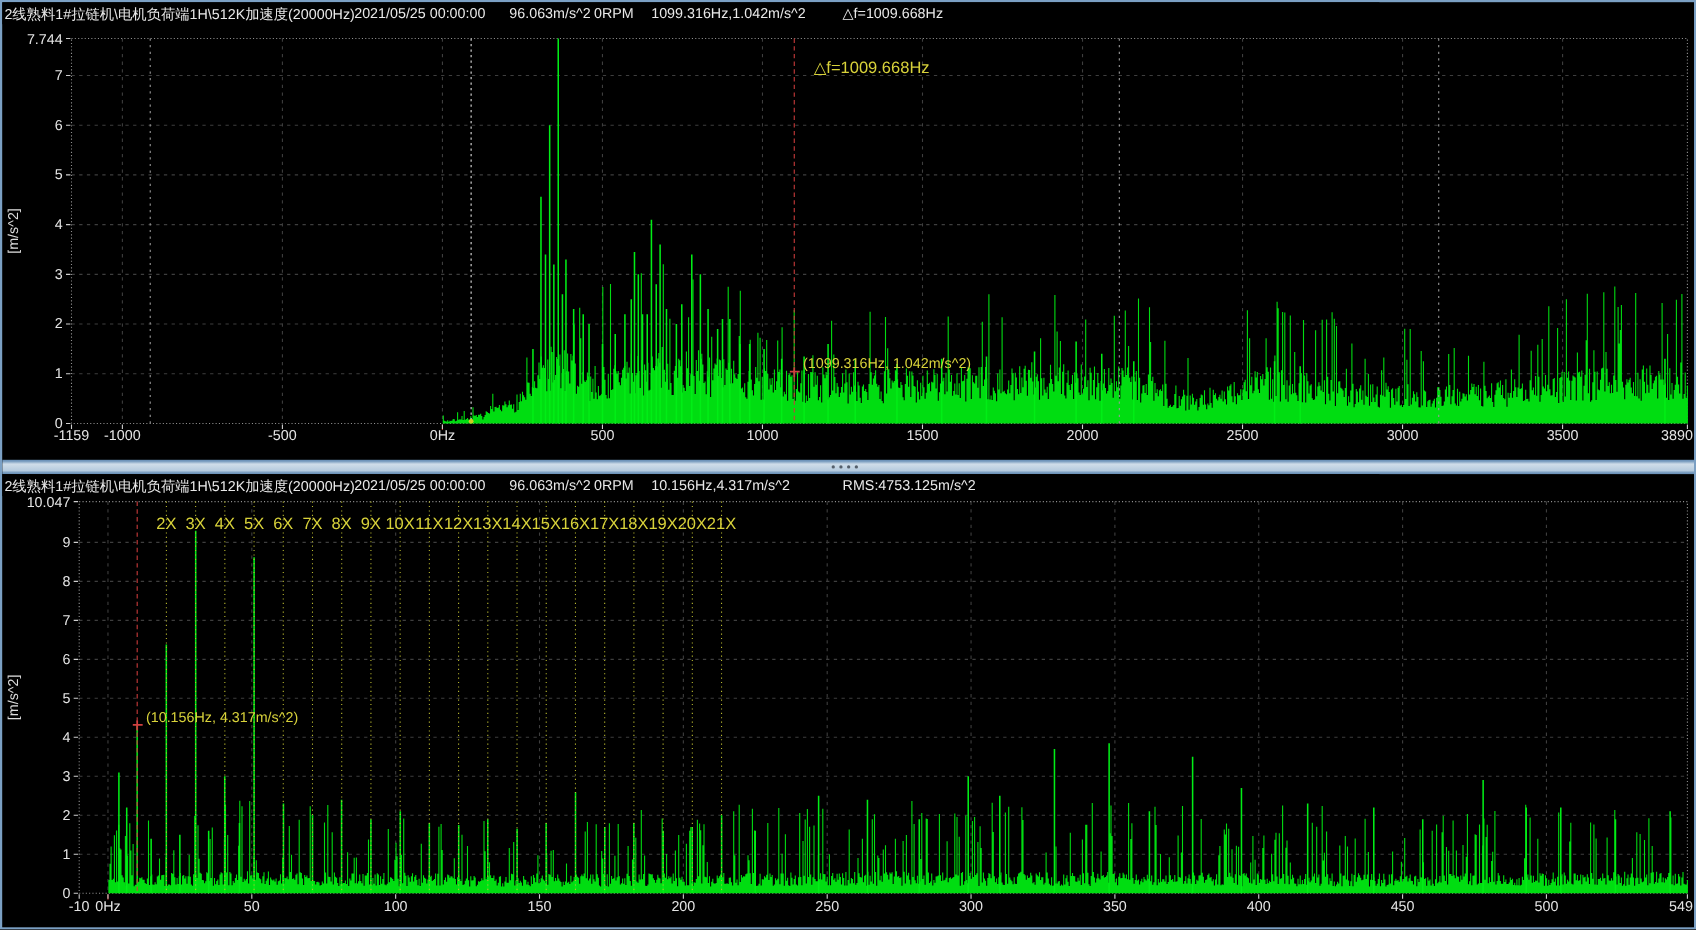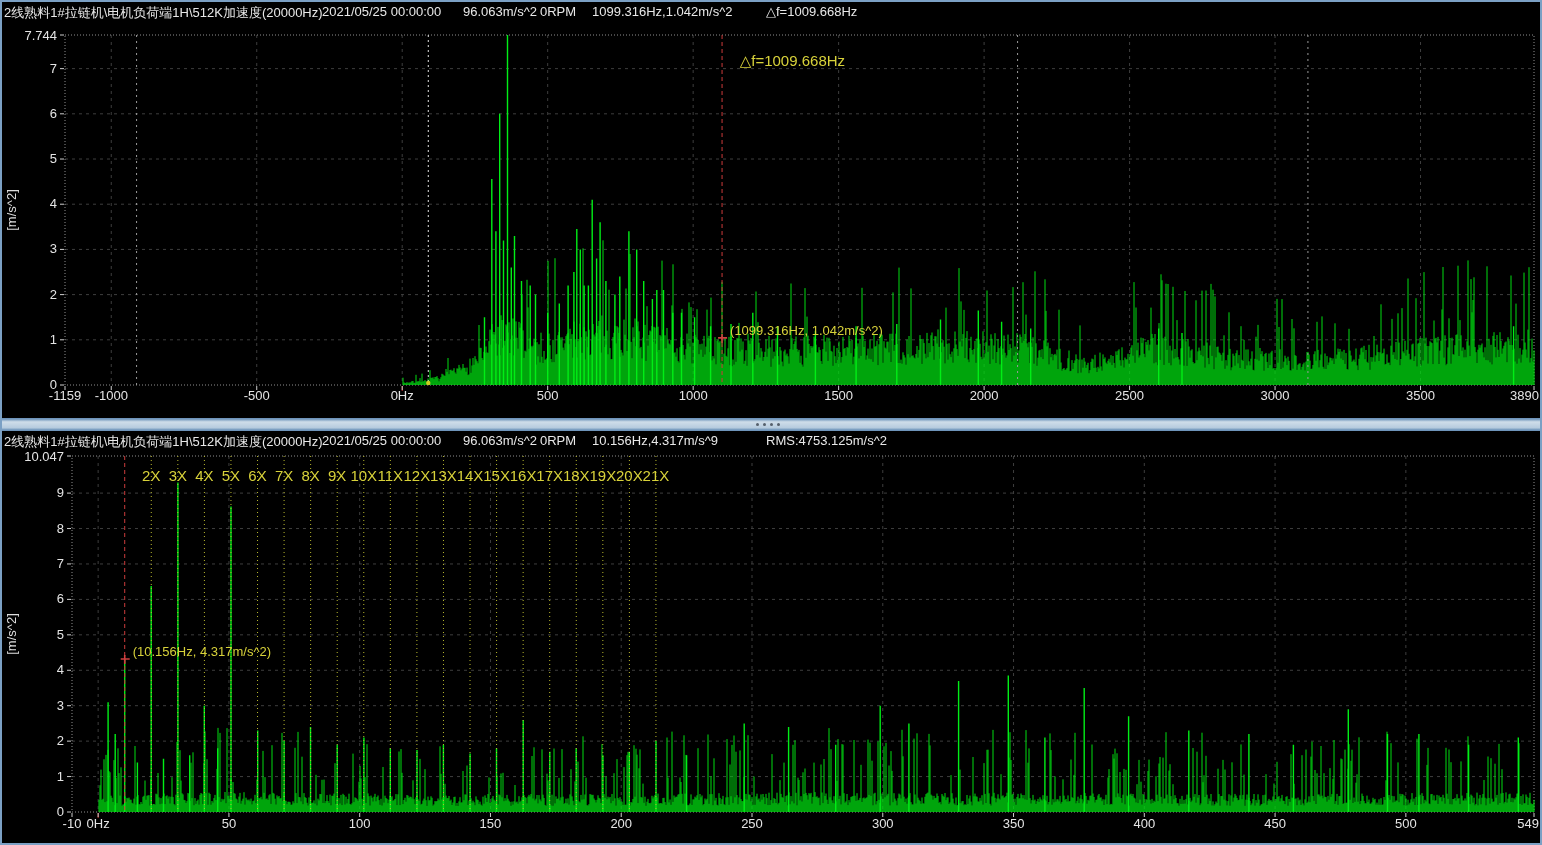--- a/index.html
+++ b/index.html
@@ -113,21 +113,21 @@
 
   <div id="divider">
     <span class="dots"><i></i><i></i><i></i><i></i></span>
   </div>
 
   <div class="hdr" id="hdr2">
     <span class="h1">2线熟料1#拉链机\电机负荷端1H\512K加速度(20000Hz)</span>
     <span class="h2">2021/05/25 00:00:00</span>
     <span class="h3">96.063m/s^2</span>
     <span class="h4">0RPM</span>
-    <span class="h5">10.156Hz,4.317m/s^9</span>
+    <span class="h5">10.156Hz,4.317m/s^2</span>
     <span class="h6">RMS:4753.125m/s^2</span>
   </div>
 
   <svg id="svg2" width="1538" height="395">
       <line x1="96.15384615384616" y1="8" x2="96.15384615384616" y2="364" stroke="#3e3e3e" stroke-dasharray="3,4"></line>
       <line x1="226.9230769230769" y1="8" x2="226.9230769230769" y2="364" stroke="#3e3e3e" stroke-dasharray="3,4"></line>
       <line x1="357.69230769230774" y1="8" x2="357.69230769230774" y2="364" stroke="#3e3e3e" stroke-dasharray="3,4"></line>
       <line x1="488.46153846153845" y1="8" x2="488.46153846153845" y2="364" stroke="#3e3e3e" stroke-dasharray="3,4"></line>
       <line x1="619.2307692307693" y1="8" x2="619.2307692307693" y2="364" stroke="#3e3e3e" stroke-dasharray="3,4"></line>
       <line x1="750" y1="8" x2="750" y2="364" stroke="#3e3e3e" stroke-dasharray="3,4"></line>

